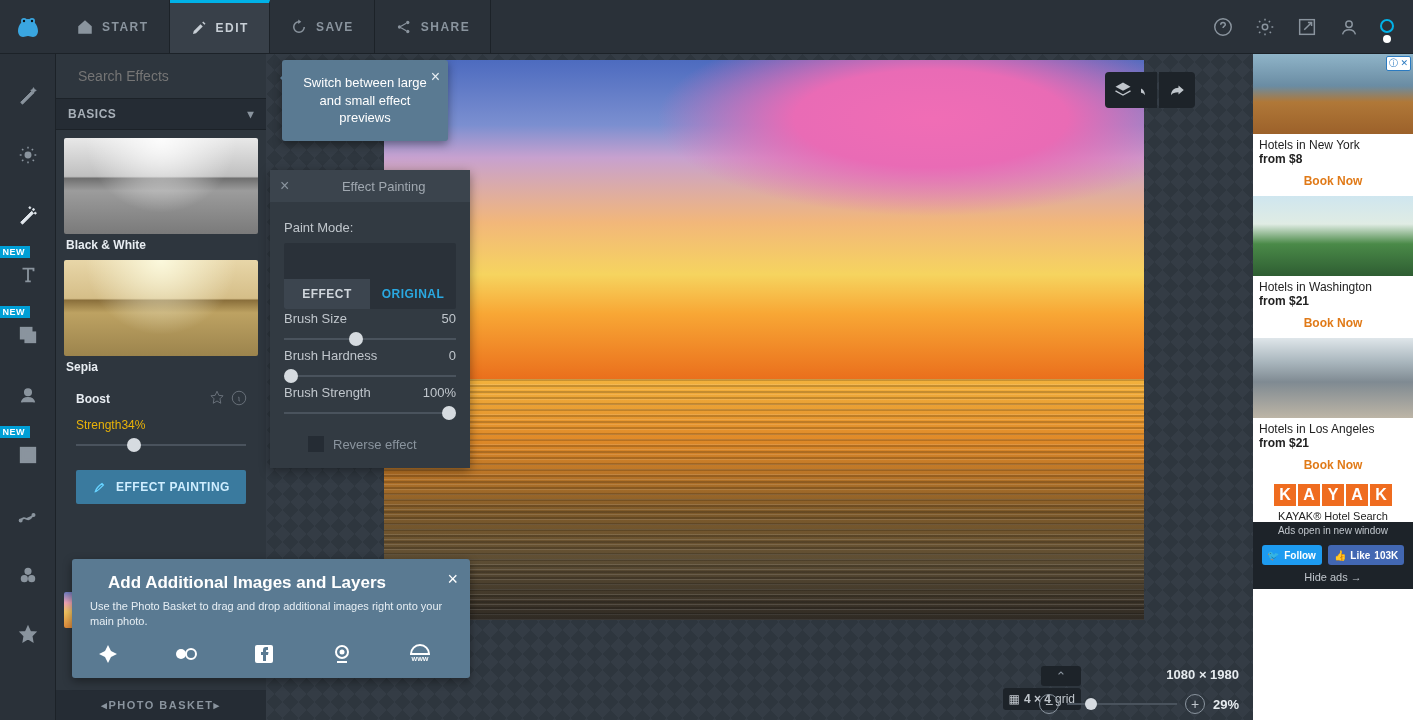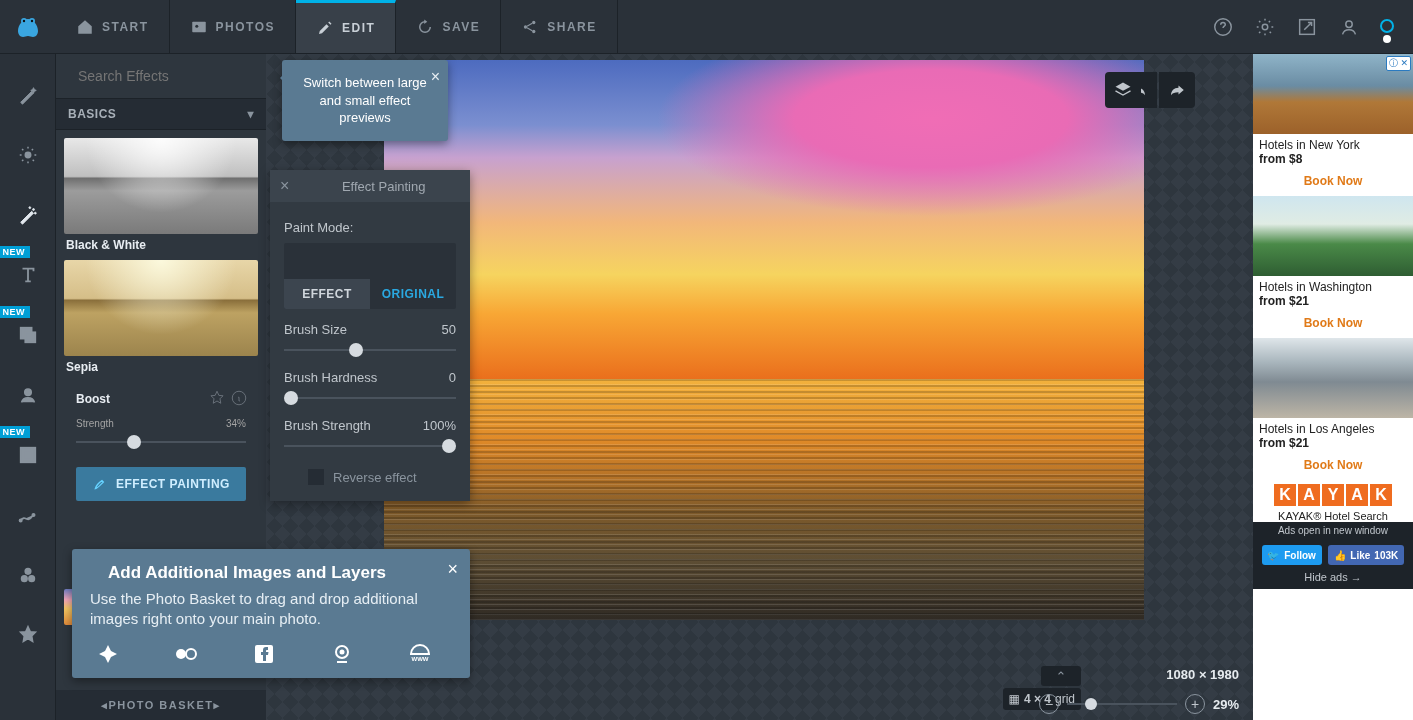--- a/index.html
+++ b/index.html
@@ -39,50 +39,50 @@
 .thumb { margin-bottom:6px; }
 .thumb-img { width:100%; height:96px; border-radius:2px; }
 .thumb-label { font-size:12px; font-weight:700; color:#e8edf2; padding:4px 2px 2px; }
 .bw { background:linear-gradient(180deg,#e8e8e8 0%,#bfbfbf 40%,#6f6f6f 42%,#9c9c9c 55%,#7a7a7a 100%); position:relative; overflow:hidden; }
 .bw::before{content:"";position:absolute;inset:0;background:radial-gradient(ellipse at 50% 0%,rgba(255,255,255,.9) 0%,transparent 55%); }
 .sepia { background:linear-gradient(180deg,#e8d6a8 0%,#d5be88 40%,#8a6f3b 42%,#bda262 55%,#9c844d 100%); position:relative; overflow:hidden; }
 .sepia::before{content:"";position:absolute;inset:0;background:radial-gradient(ellipse at 50% 0%,rgba(255,255,230,.85) 0%,transparent 55%); }
 .boost-row { display:flex; align-items:center; padding:6px 10px; }
 .boost-row .star,.boost-row .info { width:18px; height:18px; margin-left:4px; stroke:#7a828b; fill:none; cursor:pointer; }
 .slider-row { padding:4px 12px 2px; }
-.slider-row .lr { display:flex; justify-content:space-between; font-size:10px; color:#a3a3a3; margin-bottom:6px;}
+.slider-row .lr { display:flex; font-size:12px; color:#eab308; margin-bottom:6px;}
 .slider { height:14px; position:relative; }
 .slider .track { position:absolute; left:0; right:0; top:6px; height:2px; background:#4a535d; }
 .slider .knob { position:absolute; top:0; width:14px; height:14px; border-radius:50%; background:#d6dbe0; cursor:pointer; }
 .ep-btn { margin:16px 12px 10px; height:34px; background:#3a7a9e; color:#cfeeff; display:flex; align-items:center; justify-content:center; gap:8px; font-size:12px; font-weight:700; letter-spacing:.5px; border-radius:2px; cursor:pointer; }
 .ep-btn svg { width:16px; height:16px; stroke:#66d2ff; fill:none; stroke-width:2; }
 .basket-bar { margin-top:auto; height:30px; background:#252c34; display:flex; align-items:center; justify-content:center; color:#8a949e; font-size:11px; font-weight:700; letter-spacing:1.5px; }
 .basket-thumb { width:140px; height:36px; border-radius:2px; background:linear-gradient(180deg,#6d7bc0 0%,#f2a5b7 30%,#f4c661 55%,#e08a3a 100%); }
 
 .tooltip { position:absolute; background:#5a7a92; color:#fff; font-size:13px; line-height:1.35; border-radius:3px; padding:14px 18px; text-align:center; box-shadow:0 3px 10px rgba(0,0,0,.4); z-index:40; }
 .tooltip .close { position:absolute; top:6px; right:8px; font-size:16px; cursor:pointer; color:#e8eef3; }
 .tooltip.top1 { left:282px; top:60px; width:166px; }
 .tooltip.top1::before { content:""; position:absolute; left:-8px; top:12px; border:6px solid transparent; border-right-color:#5a7a92; }
 .callout { position:absolute; left:72px; bottom:42px; width:398px; background:#5a7a92; border-radius:3px; color:#fff; padding:14px 18px 12px; z-index:50; box-shadow:0 3px 10px rgba(0,0,0,.4);}
 .callout h3 { font-size:17px; font-weight:600; margin-bottom:6px; color:#fff;margin-left:18px;}
-.callout p { font-size:15px; line-height:1.3; color:#e6eef4; }
+.callout p { font-size:11px; line-height:1.3; color:#e6eef4; }
 .callout .close { position:absolute; top:10px; right:12px; font-size:18px; cursor:pointer; }
 .callout .srcrow { display:flex; gap:50px; margin-top:14px; padding-left:4px; }
 .callout .srcrow .src { width:28px; height:24px; fill:#fff; cursor:pointer; }
 
 .ep-panel { position:absolute; left:270px; top:170px; width:200px; background:#323a42; z-index:30; box-shadow:0 3px 10px rgba(0,0,0,.4); padding-bottom:12px; }
 .ep-head { height:32px; background:#3b444d; display:flex; align-items:center; padding:0 10px; color:#a0a8b0; font-size:13px; gap:18px; }
 .ep-head .close { cursor:pointer; font-size:16px; color:#8a949e; }
 .ep-body { padding:10px 14px 0; }
 .ep-body .lbl { font-size:13px; color:#c0c6cc; margin:8px 0 8px; display:block; }
 .seg { display:flex; background:#2a3139; border-radius:2px; overflow:hidden; }
 .seg div { flex:1; text-align:center; padding:8px 0; font-size:12px; font-weight:700; letter-spacing:.5px; cursor:pointer;margin-top:36px; }
 .seg .s_eff { background:#3c454f; color:#d0d6dc; }
 .seg .s_orig { color:#2aa8e0; }
-.ep-row { margin-top:13px; }
+.ep-row { margin-top:2px; }
 .ep-row .lr { display:flex; justify-content:space-between; font-size:13px; color:#c0c6cc; margin-bottom:6px; }
 .chkrow { display:flex; align-items:center; gap:9px; margin:16px 0 4px 24px; color:#8a949e; font-size:13px; }
 .chkrow .chk { width:16px; height:16px; background:#252c34; cursor:pointer; }
 
 .canvas-area { flex:1; position:relative; overflow:hidden; background:#2e363e;
   background-image:linear-gradient(45deg,#343c45 25%,transparent 25%),linear-gradient(-45deg,#343c45 25%,transparent 25%),linear-gradient(45deg,transparent 75%,#343c45 75%),linear-gradient(-45deg,transparent 75%,#343c45 75%);
   background-size:16px 16px;
 }
 .photo { position:absolute; left:118px; top:6px; width:760px; height:560px; overflow:hidden; }
 .sky { position:absolute; inset:0; height:58%; background:
@@ -140,27 +140,20 @@
         <circle cx="20" cy="8" r="1.2" fill="#0d1317"></circle>
       </svg>
   </div>
   <div class="topnav">
     <div class="topnav-item">
         <svg viewBox="0 0 24 24">
           <path d="M3 11l9-8 9 8v10H3z"></path>
         </svg>
         <span>START</span>
       </div>
-    <div class="topnav-item">
-        <svg viewBox="0 0 24 24">
-          <rect x="3" y="5" width="18" height="14" rx="1"></rect>
-          <circle cx="9" cy="11" r="2" fill="#2a3139"></circle>
-        </svg>
-        <span>PHOTOS</span>
-      </div>
     <div class="topnav-item active">
         <svg viewBox="0 0 24 24">
           <path d="M4 20l4-1 9-9-3-3-9 9z"></path>
           <path d="M17 4l3 3" stroke="#c8cfd6" stroke-width="2"></path>
         </svg>
         <span>EDIT</span>
       </div>
     <div class="topnav-item">
         <svg viewBox="0 0 24 24">
           <path fill="none" stroke="#8a949e" stroke-width="2" d="M12 5a7 7 0 107 7"></path>

